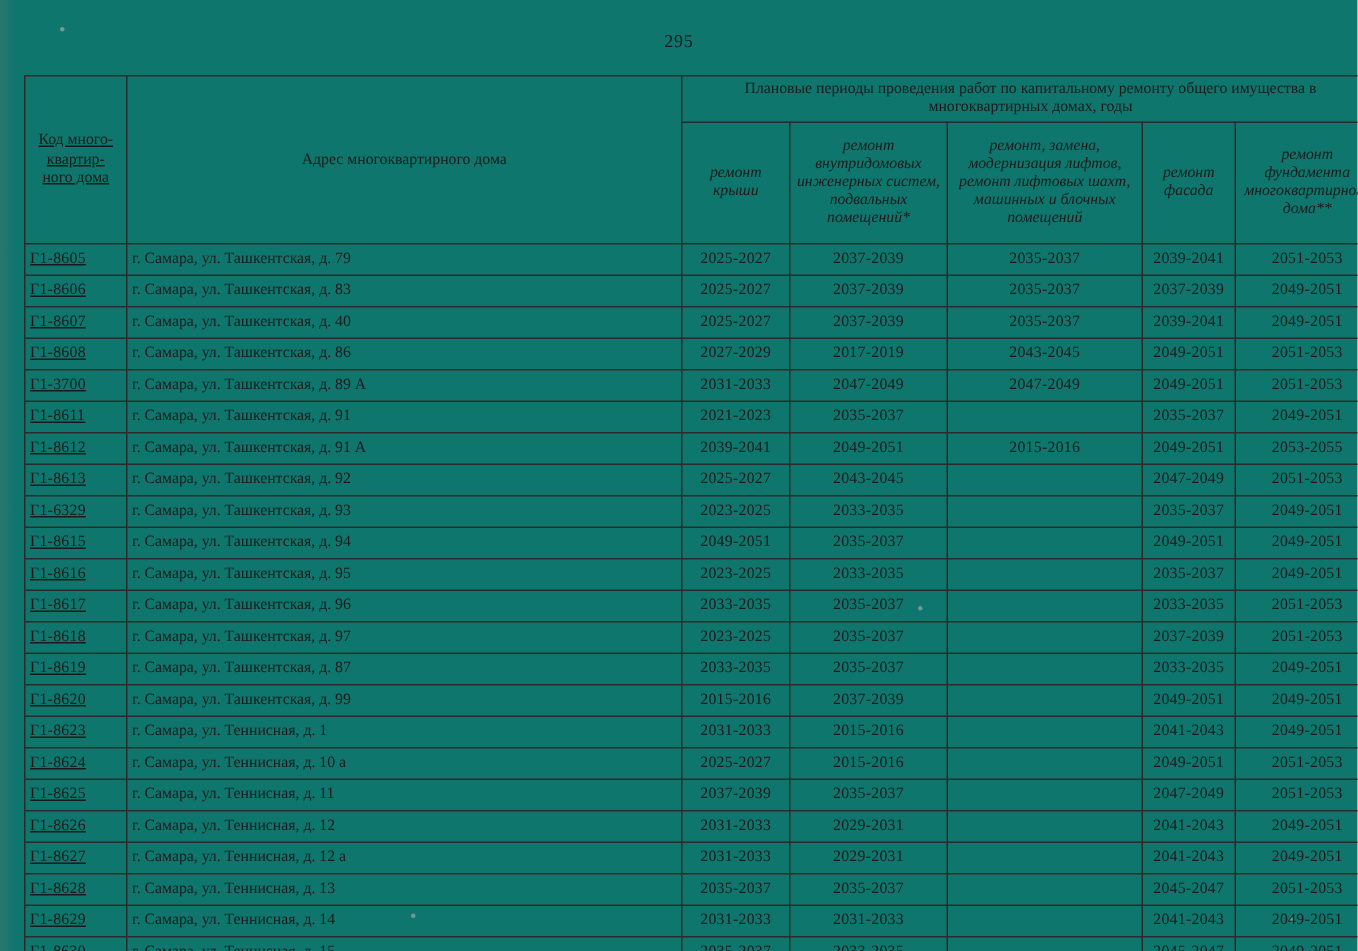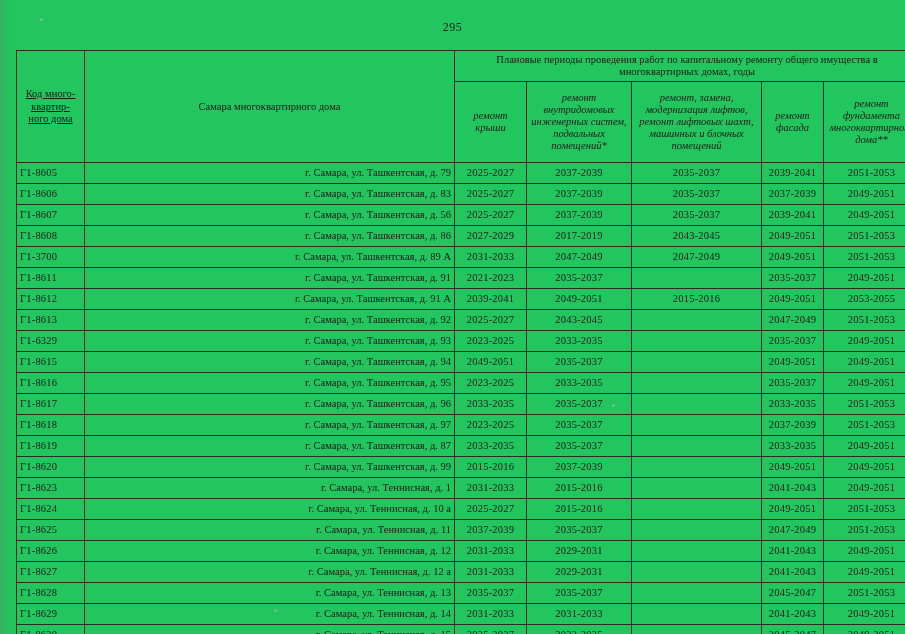--- a/index.html
+++ b/index.html
@@ -12,21 +12,21 @@
     height: 634px;
     font-family: "Liberation Serif", serif;
     color: #1a1a1a;
     position: relative;
     overflow: hidden;
   }
   .page {
     position: relative;
     width: 905px;
     height: 634px;
-    background: #22c55e;
+    background: #0f766e;
   }
   .page-number {
     position: absolute;
     top: 20px;
     left: 0;
     width: 905px;
     text-align: center;
     font-size: 12px;
     letter-spacing: 0.5px;
   }
@@ -77,23 +77,24 @@
   }
   table.schedule tbody td {
     font-size: 10.5px;
     height: 18px;
     line-height: 1.1;
   }
   td.code {
     text-align: left;
     padding-left: 4px;
     letter-spacing: 0.2px;
+    text-decoration: underline;
   }
   td.addr {
-    text-align: right;
+    text-align: left;
     padding-left: 14px;
   }
   td.yr {
     text-align: center;
     letter-spacing: 0.2px;
   }
   
   .speck {
     position: absolute;
     background: #b9b9b4;
@@ -133,21 +134,21 @@
         <col style="width:62px">
         <col style="width:96px">
       </colgroup>
       <thead>
         <tr>
           <th class="code-head" rowspan="2">
             <span>Код много-</span><br>
             <span>квартир-</span><br>
             <span>ного дома</span>
           </th>
-          <th class="addr-head" rowspan="2">Самара многоквартирного дома</th>
+          <th class="addr-head" rowspan="2">Адрес многоквартирного дома</th>
           <th class="group-head" colspan="5">Плановые периоды проведения работ по капитальному ремонту общего имущества в многоквартирных домах, годы</th>
         </tr>
         <tr>
           <th class="sub-head">ремонт крыши</th>
           <th class="sub-head">ремонт внутридомовых инженерных систем, подвальных помещений*</th>
           <th class="sub-head">ремонт, замена, модернизация лифтов, ремонт лифтовых шахт, машинных и блочных помещений</th>
           <th class="sub-head">ремонт фасада</th>
           <th class="sub-head">ремонт фундамента многоквартирного дома**</th>
         </tr>
       </thead>
@@ -165,21 +166,21 @@
             <td class="code">Г1-8606</td>
             <td class="addr">г. Самара, ул. Ташкентская, д. 83</td>
             <td class="yr">2025-2027</td>
             <td class="yr">2037-2039</td>
             <td class="yr">2035-2037</td>
             <td class="yr">2037-2039</td>
             <td class="yr">2049-2051</td>
           </tr>
         <tr>
             <td class="code">Г1-8607</td>
-            <td class="addr">г. Самара, ул. Ташкентская, д. 56</td>
+            <td class="addr">г. Самара, ул. Ташкентская, д. 40</td>
             <td class="yr">2025-2027</td>
             <td class="yr">2037-2039</td>
             <td class="yr">2035-2037</td>
             <td class="yr">2039-2041</td>
             <td class="yr">2049-2051</td>
           </tr>
         <tr>
             <td class="code">Г1-8608</td>
             <td class="addr">г. Самара, ул. Ташкентская, д. 86</td>
             <td class="yr">2027-2029</td>

